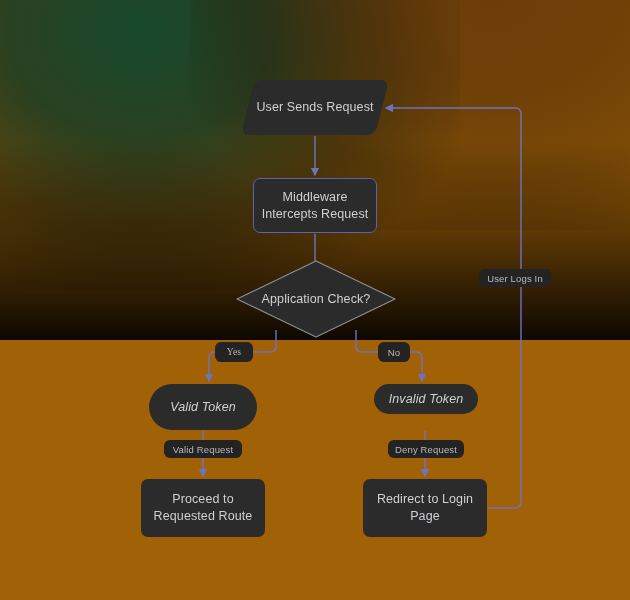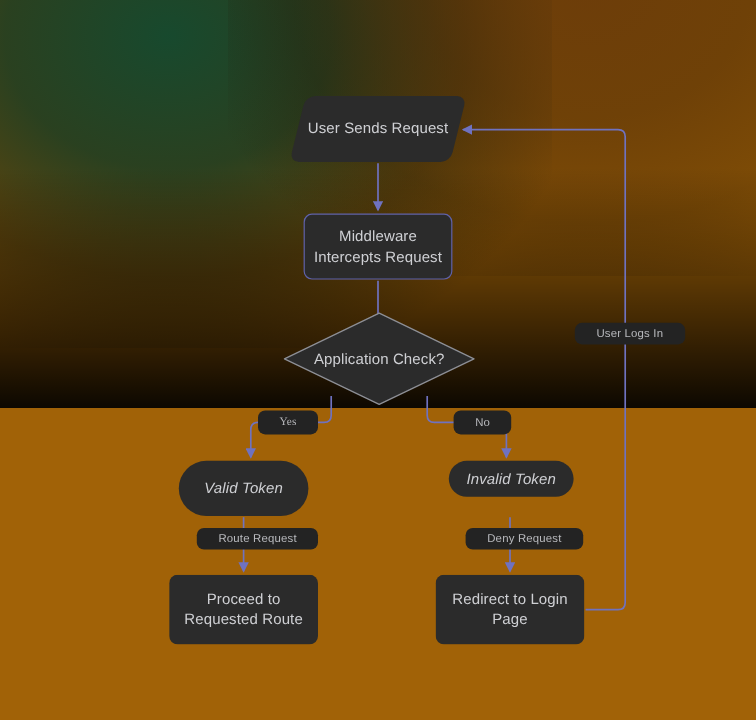--- a/index.html
+++ b/index.html
@@ -123,21 +123,21 @@
     align-items: center;
     justify-content: center;
     background: #232323;
     color: #b9babe;
     border-radius: 6px;
     font-size: 9.5px;
     line-height: 11px;
     letter-spacing: 0.15px;
     z-index: 6;
     white-space: nowrap;
-    padding: 0 18px;
+    padding: 0 7px;
   }
 </style>
 </head>
 <body>
 
 <div id="stage">
 
   <div class="glow" id="glow-green"></div>
   <div class="glow" id="glow-amber"></div>
   <div class="glow" id="glow-fade"></div>
@@ -202,19 +202,19 @@
 
   <div class="node rect plain" style="left:363px; top:479px; width:124px; height:58px;">
     <span>Redirect to Login
 Page</span>
   </div>
 
   <div class="edge-label" style="left:215px; top:342px; height:20px; min-width:38px;font-family:Liberation Serif, serif;">Yes</div>
 
   <div class="edge-label" style="left:378px; top:342px; height:20px; min-width:32px;">No</div>
 
-  <div class="edge-label" style="left:164px; top:440px; height:18px; min-width:78px;">Route Request</div>
+  <div class="edge-label" style="left:164px; top:440px; height:18px; min-width:78px;">Valid Request</div>
 
   <div class="edge-label" style="left:388px; top:440px; height:18px; min-width:76px;">Deny Request</div>
 
   <div class="edge-label" style="left:479px; top:269px; height:18px; min-width:72px;">User Logs In</div>
 
 </div>
 
 </body></html>

